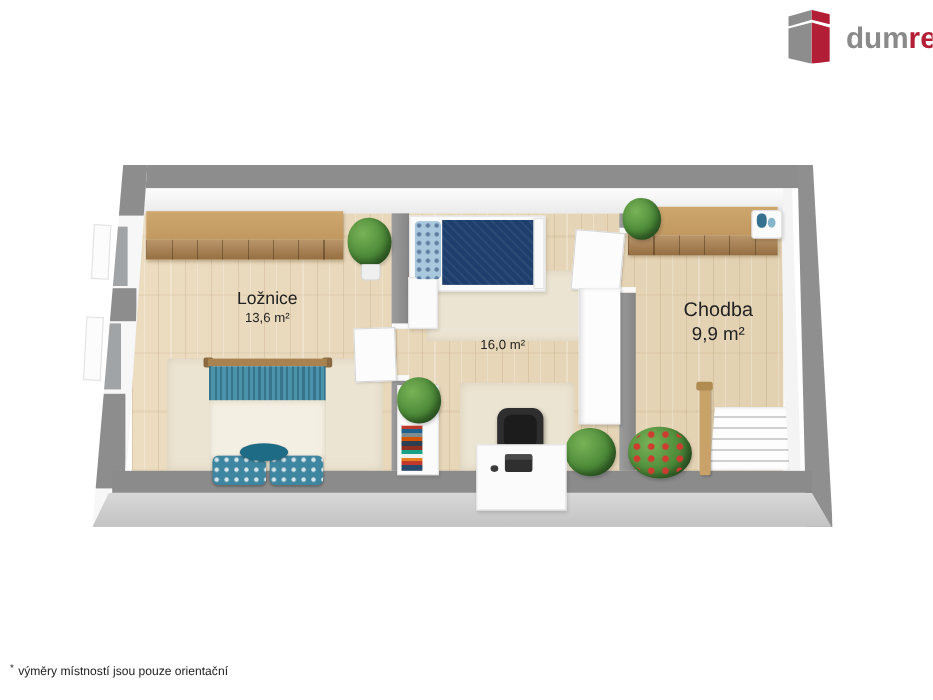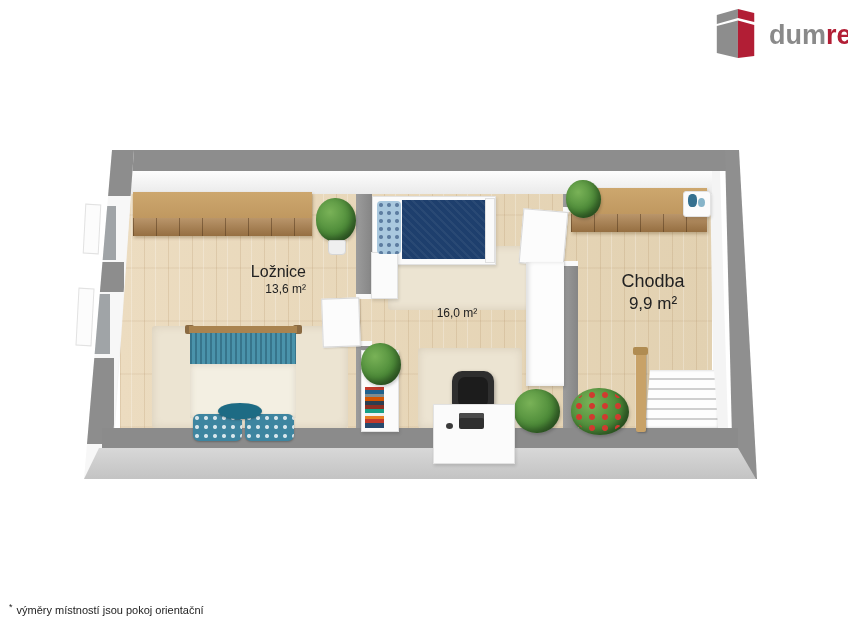--- a/index.html
+++ b/index.html
@@ -184,21 +184,21 @@
   <div class="abs white-box" style="left:683px;top:191px;width:26px;height:24px;z-index:6;border-radius:3px;"></div>
   <div class="abs" style="left:688px;top:194px;width:9px;height:13px;z-index:7;background:#35708f;border-radius:40%;"></div>
   <div class="abs" style="left:698px;top:198px;width:7px;height:9px;z-index:7;background:#86b4c9;border-radius:50%;"></div>
 
   <div class="abs" style="left:636px;top:351px;width:10px;height:81px;z-index:6;background:#c8a268;border-radius:2px;box-shadow:1px 1px 2px rgba(0,0,0,.25);"></div>
   <div class="abs" style="left:633px;top:347px;width:15px;height:8px;z-index:6;background:#b08c52;border-radius:2px;"></div>
   <div class="abs stairs" style="left:645px;top:370px;width:73px;height:58px;z-index:5;"></div>
   <div class="abs plant red" style="left:571px;top:388px;width:58px;height:47px;z-index:6;"></div>
 
 
-  <div class="room-label" id="label-loznice" style="left:180px;top:262px;width:126px;text-align:right;">
+  <div class="room-label" id="label-loznice" style="left:180px;top:262px;width:126px;">
     <div class="name">Ložnice</div>
     <div class="area">13,6 m²</div>
   </div>
   <div class="room-label" id="label-detsky" style="left:390px;top:306px;width:134px;">
     <div class="area">16,0 m²</div>
   </div>
   <div class="room-label" id="label-chodba" style="left:590px;top:270px;width:126px;">
     <div class="name">Chodba</div>
     <div class="area">9,9 m²</div>
   </div>
@@ -206,15 +206,15 @@
   <div id="logo">
     <span class="cube">
       <i class="lid-g"></i>
         <i class="lid-r"></i>
         <i class="bod-g"></i>
         <i class="bod-r"></i>
     </span>
     <span class="brand"><span class="g">dum</span><span class="r">reality</span></span>
   </div>
 
-  <div id="footnote"><span class="mark">*</span><span>výměry místností jsou pokoj orientační</span></div>
+  <div id="footnote"><span class="mark">*</span><span>výměry místností jsou pouze orientační</span></div>
 
 </div>
 
 </body></html>

